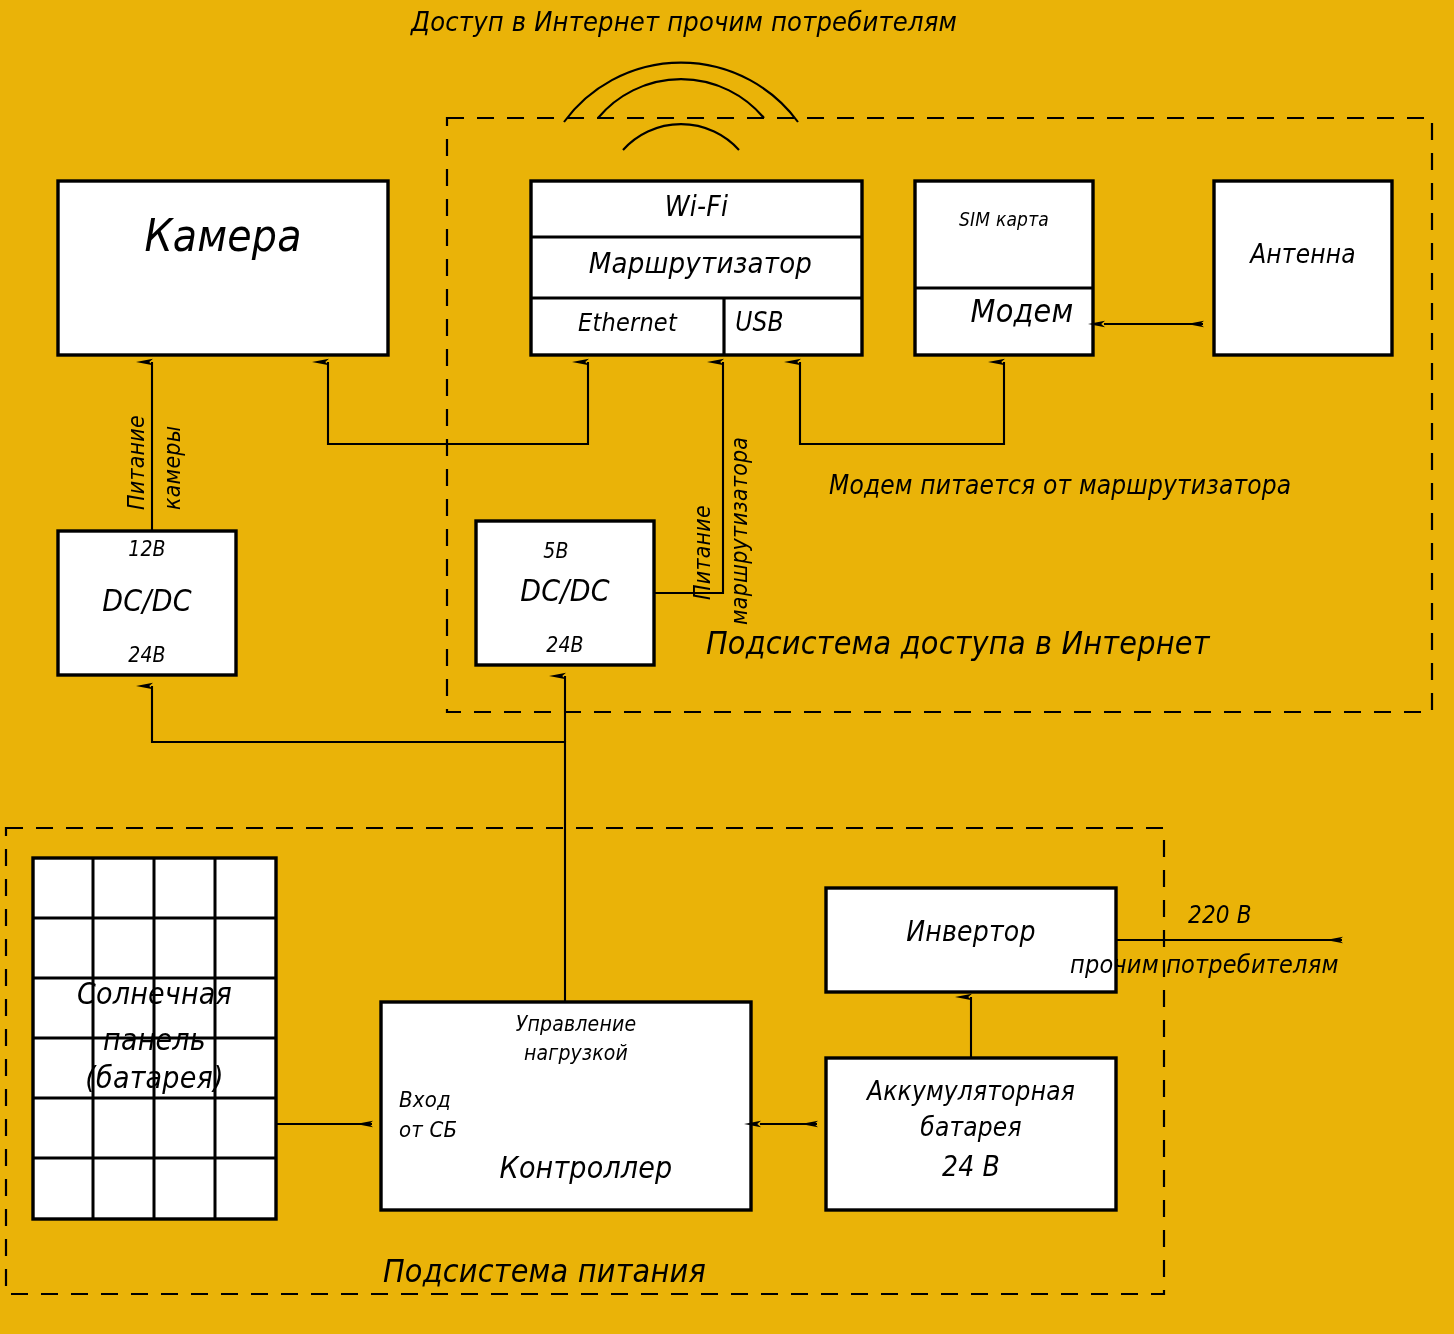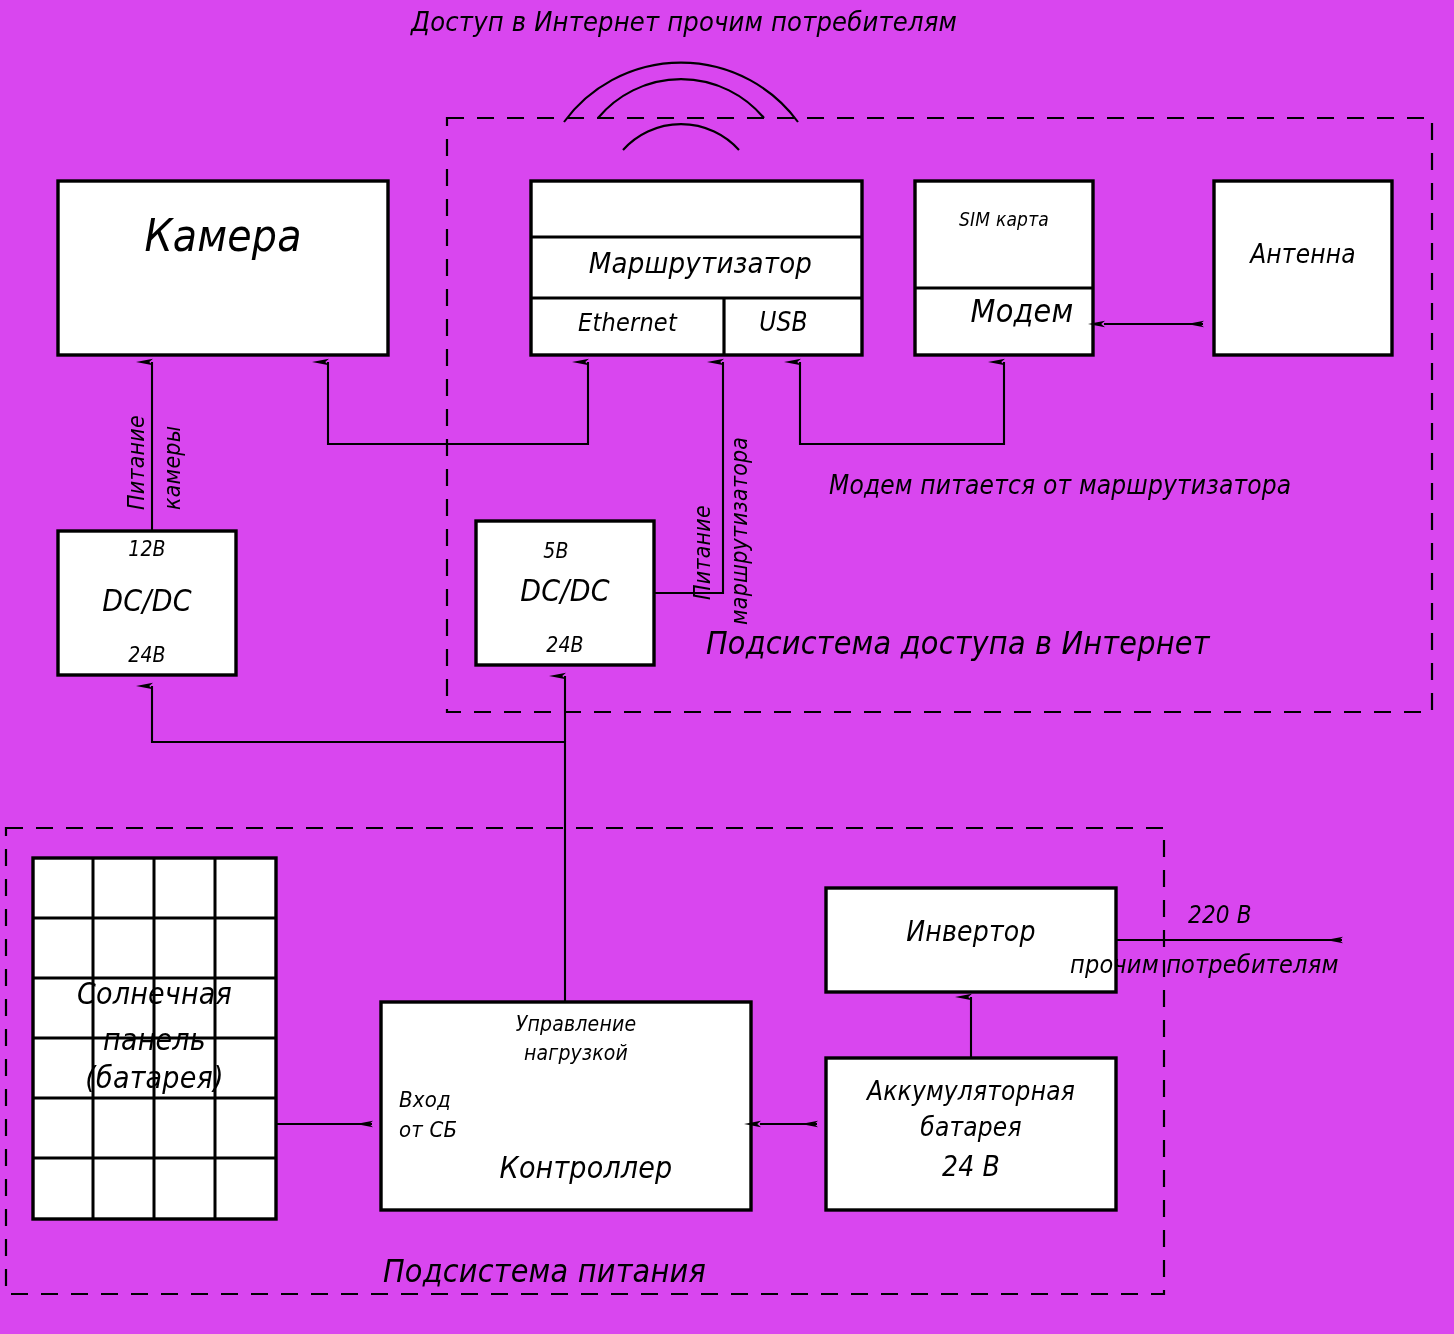--- a/index.html
+++ b/index.html
@@ -5,21 +5,21 @@
 <style>
   html, body {
     margin: 0;
     padding: 0;
     background: #ffffff;
   }
   #root {
     position: relative;
     width: 1454px;
     height: 1334px;
-    background: #d946ef;
+    background: #eab308;
     font-family: "DejaVu Sans", sans-serif;
     overflow: hidden;
   }
   svg.layer {
     position: absolute;
     left: 0;
     top: 0;
     width: 1454px;
     height: 1334px;
   }
@@ -116,23 +116,24 @@
       <rect x="826" y="888" width="290" height="104" stroke-width="3.4" fill="#fff"></rect>
 
       <path d="M1116,940 L1342,940" stroke-width="2.1" marker-end="url(#arrR)"></path>
     </g>
   </svg>
 
   <div class="txt ctr" style="left:374px; top:8px; width:620px; font-size:27px;">Доступ в Интернет прочим потребителям</div>
 
   <div class="txt ctr" style="left:58px; top:213px; width:330px; font-size:44px;">Камера</div>
 
+  <div class="txt ctr" style="left:531px; top:192px; width:331px; font-size:28px;">Wi-Fi</div>
   <div class="txt ctr" style="left:531px; top:248px; width:339px; font-size:29px;">Маршрутизатор</div>
   <div class="txt ctr" style="left:531px; top:310px; width:193px; font-size:25px;">Ethernet</div>
-  <div class="txt ctr" style="left:724px; top:309px; width:119px; font-size:26px;">USB</div>
+  <div class="txt ctr" style="left:700px; top:309px; width:119px; font-size:26px;">USB</div>
 
   <div class="txt ctr" style="left:915px; top:210px; width:178px; font-size:19px;">SIM карта</div>
   <div class="txt ctr" style="left:915px; top:295px; width:178px; font-size:32px;padding-left:18px;">Модем</div>
 
   <div class="txt ctr" style="left:1214px; top:241px; width:178px; font-size:26px;">Антенна</div>
 
   <div class="txt ctr" style="left:58px; top:538px; width:178px; font-size:21px;">12В</div>
   <div class="txt ctr" style="left:58px; top:585px; width:178px; font-size:30px;">DC/DC</div>
   <div class="txt ctr" style="left:58px; top:644px; width:178px; font-size:21px;">24В</div>
 

